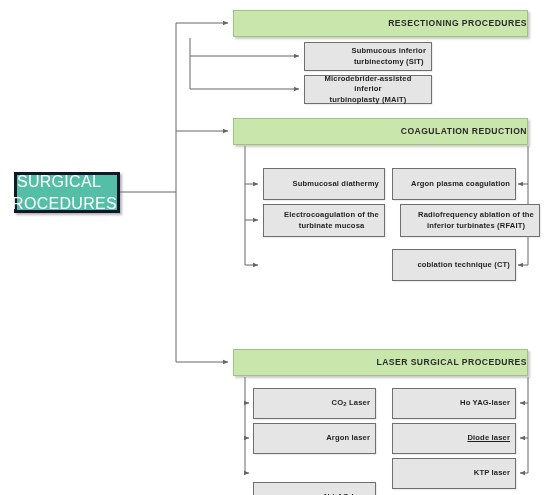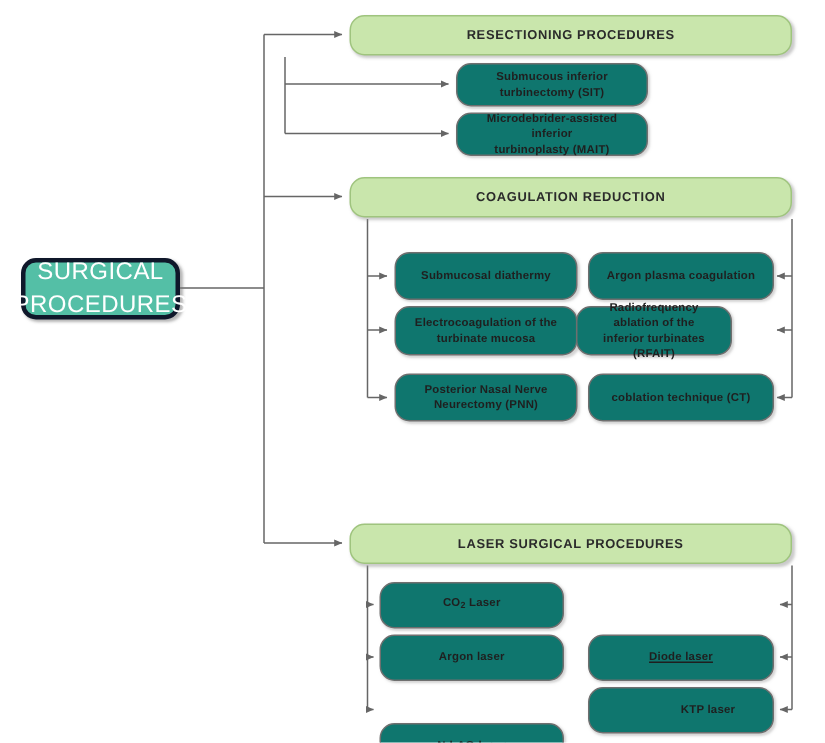--- a/index.html
+++ b/index.html
@@ -26,23 +26,23 @@
     top: 0;
     width: 550px;
     height: 495px;
     pointer-events: none;
   }
   .node {
     position: absolute;
     box-sizing: border-box;
     display: flex;
     align-items: center;
-    justify-content: center;
+    justify-content: flex-end;
     text-align: center;
-    border-radius: 10px;
+    border-radius: 0;
     line-height: 1.35;
   }
   .root-node {
     background: #54BFA6;
     border: 3px solid #0f172a;
     color: #ffffff;
     font-weight: normal;
     font-size: 16px;
     letter-spacing: 0.3px;
     box-shadow: 1.5px 1.5px 2px rgba(120,120,120,0.55);
@@ -50,21 +50,21 @@
   .category-node {
     background: #C9E6AC;
     border: 1px solid #9fc47e;
     color: #2b2b2b;
     font-weight: bold;
     font-size: 8.6px;
     letter-spacing: 0.45px;
     box-shadow: 1.5px 1.5px 2px rgba(150,150,150,0.5);
   }
   .leaf-node {
-    background: #0f766e;
+    background: #e5e5e5;
     border: 1px solid #6f6f6f;
     color: #1f1f1f;
     font-weight: bold;
     font-size: 7.6px;
     letter-spacing: 0.15px;
     padding: 2px 5px;
     box-shadow: 1.2px 1.2px 1.6px rgba(170,170,170,0.5);
   }
   .leaf-node .lbl, .category-node .lbl, .root-node .lbl {
     display: block;
@@ -140,47 +140,46 @@
   <div class="node category-node" style="left:233px; top:118px; width:295px; height:27px;">
     <span class="lbl">COAGULATION REDUCTION</span>
   </div>
   <div class="node leaf-node" style="left:263px; top:168px; width:122px; height:32px;">
     <span class="lbl">Submucosal diathermy</span>
   </div>
   <div class="node leaf-node" style="left:263px; top:204px; width:122px; height:33px;">
     <span class="lbl">Electrocoagulation of the
 turbinate mucosa</span>
   </div>
-  <div class="node leaf-node" style="left:263px; top:249px; width:122px; height:32px;">
-    <span class="lbl">Posterior Nasal Nerve
-Neurectomy (PNN)</span>
-  </div>
   <div class="node leaf-node" style="left:392px; top:168px; width:124px; height:32px;">
     <span class="lbl">Argon plasma coagulation</span>
   </div>
-  <div class="node leaf-node" style="left:384px; top:204px; width:104px; height:33px;">
+  <div class="node leaf-node" style="left:400px; top:204px; width:140px; height:33px;">
     <span class="lbl">Radiofrequency ablation of the
 inferior turbinates (RFAIT)</span>
   </div>
   <div class="node leaf-node" style="left:392px; top:249px; width:124px; height:32px;">
     <span class="lbl">coblation technique (CT)</span>
   </div>
 
   <div class="node category-node" style="left:233px; top:349px; width:295px; height:27px;">
     <span class="lbl">LASER SURGICAL PROCEDURES</span>
   </div>
   <div class="node leaf-node" style="left:253px; top:388px; width:123px; height:31px;">
     <span class="lbl">CO<sub>2</sub> Laser</span>
   </div>
   <div class="node leaf-node" style="left:253px; top:423px; width:123px; height:31px;">
     <span class="lbl">Argon laser</span>
   </div>
   <div class="node leaf-node" style="left:253px; top:482px; width:123px; height:31px;">
     <span class="lbl">Nd:AG-laser</span>
   </div>
+  <div class="node leaf-node" style="left:392px; top:388px; width:124px; height:31px;">
+    <span class="lbl">Ho YAG-laser</span>
+  </div>
   <div class="node leaf-node" style="left:392px; top:423px; width:124px; height:31px;text-decoration:underline;">
     <span class="lbl">Diode laser</span>
   </div>
   <div class="node leaf-node" style="left:392px; top:458px; width:124px; height:31px;padding-left:41px;">
     <span class="lbl">KTP laser</span>
   </div>
 
 </div>
 
 </body></html>

